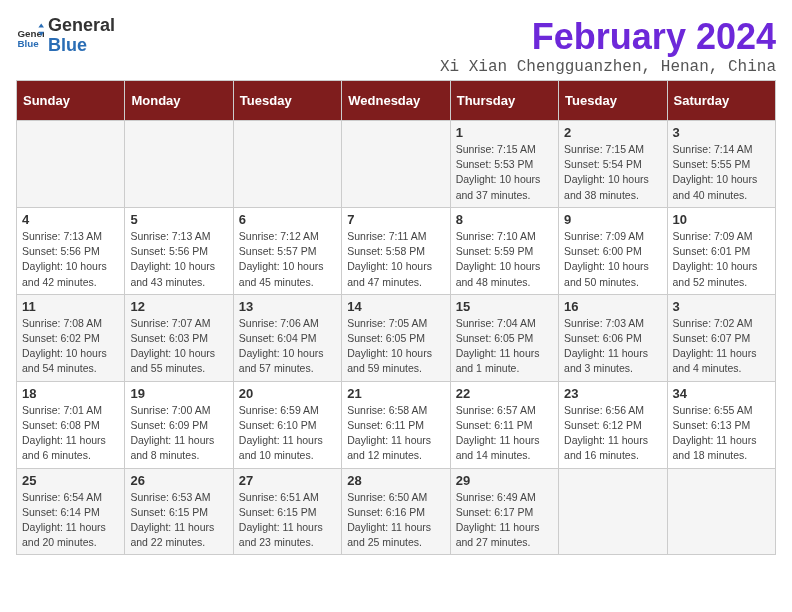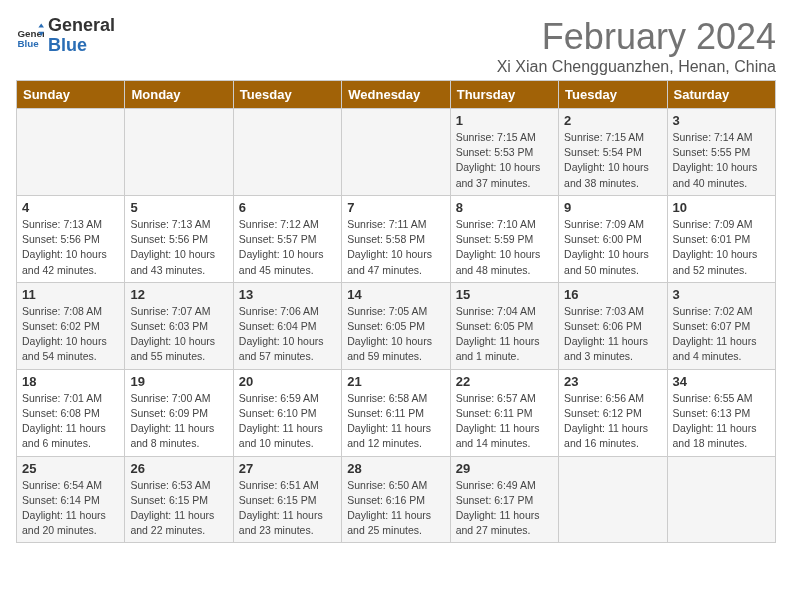--- a/index.html
+++ b/index.html
@@ -32,37 +32,38 @@
     }
     .logo-icon {
       width: 28px;
       height: 28px;
     }
     .title-block {
       text-align: right;
     }
     .main-title {
       font-size: 36px;
-      font-weight: normal;
-      color: #737373;
+      font-weight: bold;
+      color: #6d28d9;
     }
     .subtitle {
       font-size: 16px;
       color: #555;
+      font-family: Liberation Mono, monospace;
     }
     table {
       width: 100%;
       border-collapse: collapse;
       table-layout: fixed;
     }
     thead tr th {
-      background-color: #a16207;
+      background-color: #7f1d1d;
       color: #fff;
       text-align: left;
-      padding: 6px 6px;
+      padding: 12px 6px;
       font-size: 13px;
       font-weight: bold;
       border: 1px solid #ccc;
     }
     tbody tr td {
       border: 1px solid #ccc;
       vertical-align: top;
       padding: 4px 5px;
       font-size: 11px;
       color: #333;

